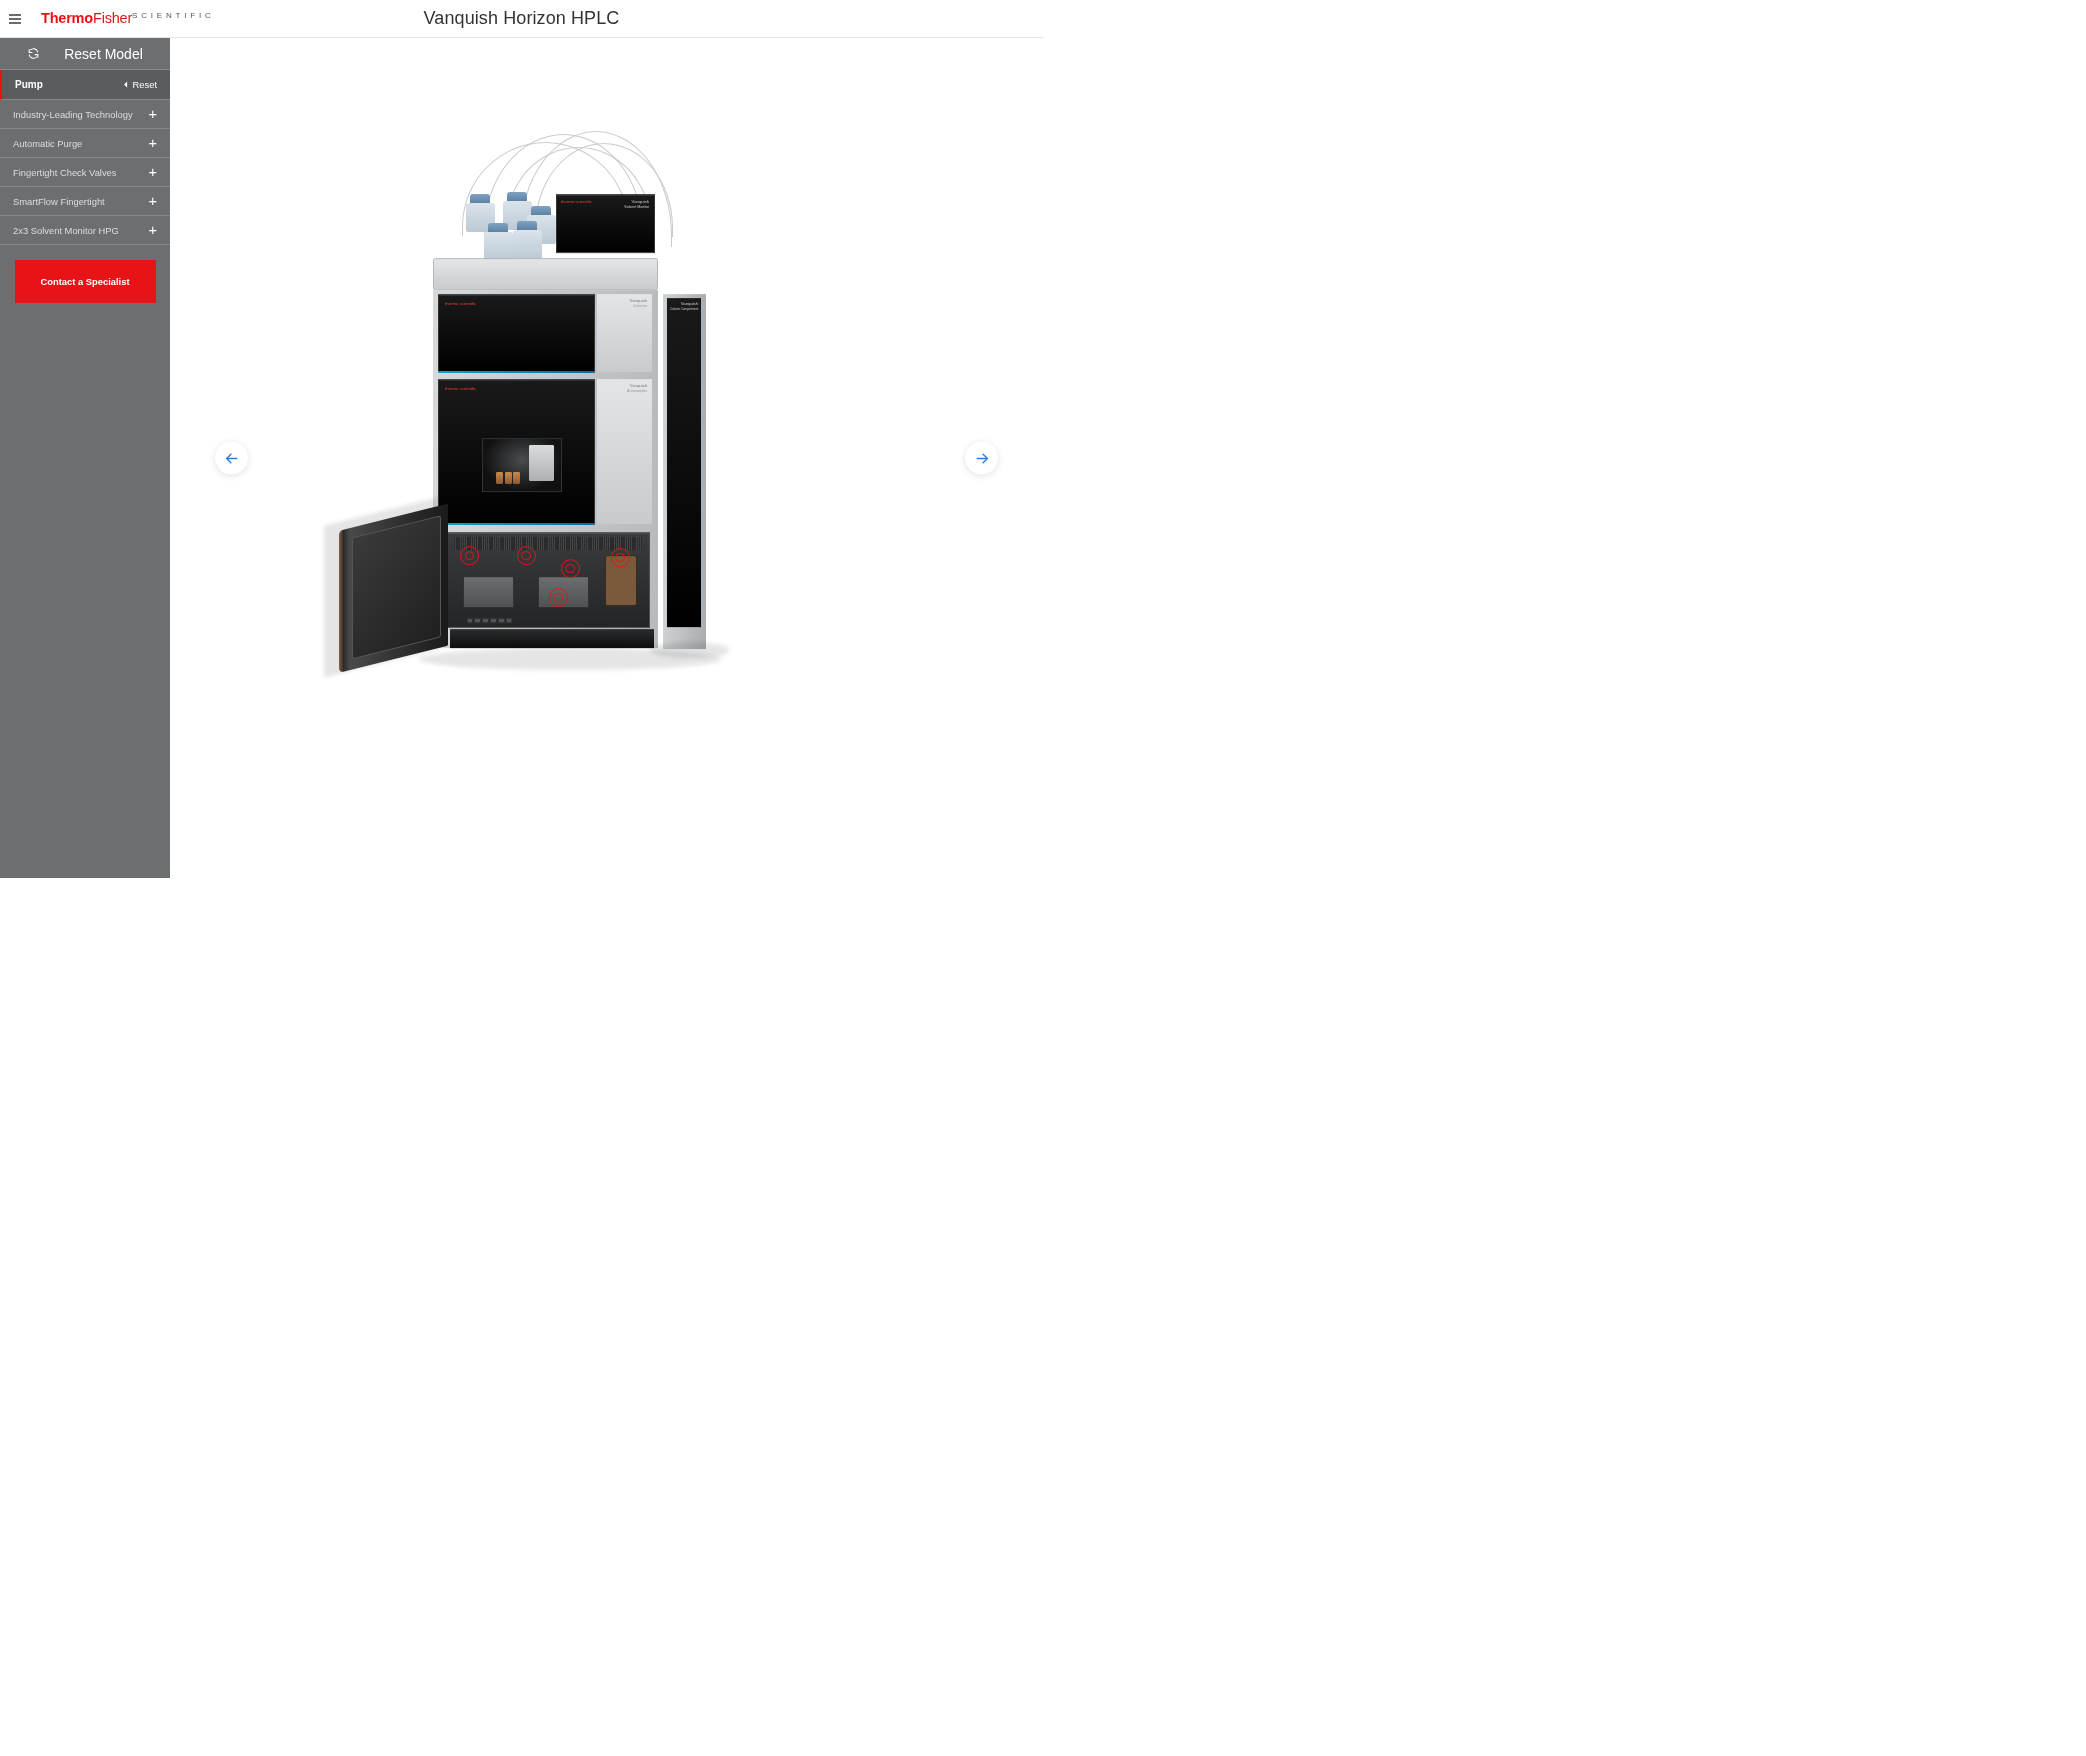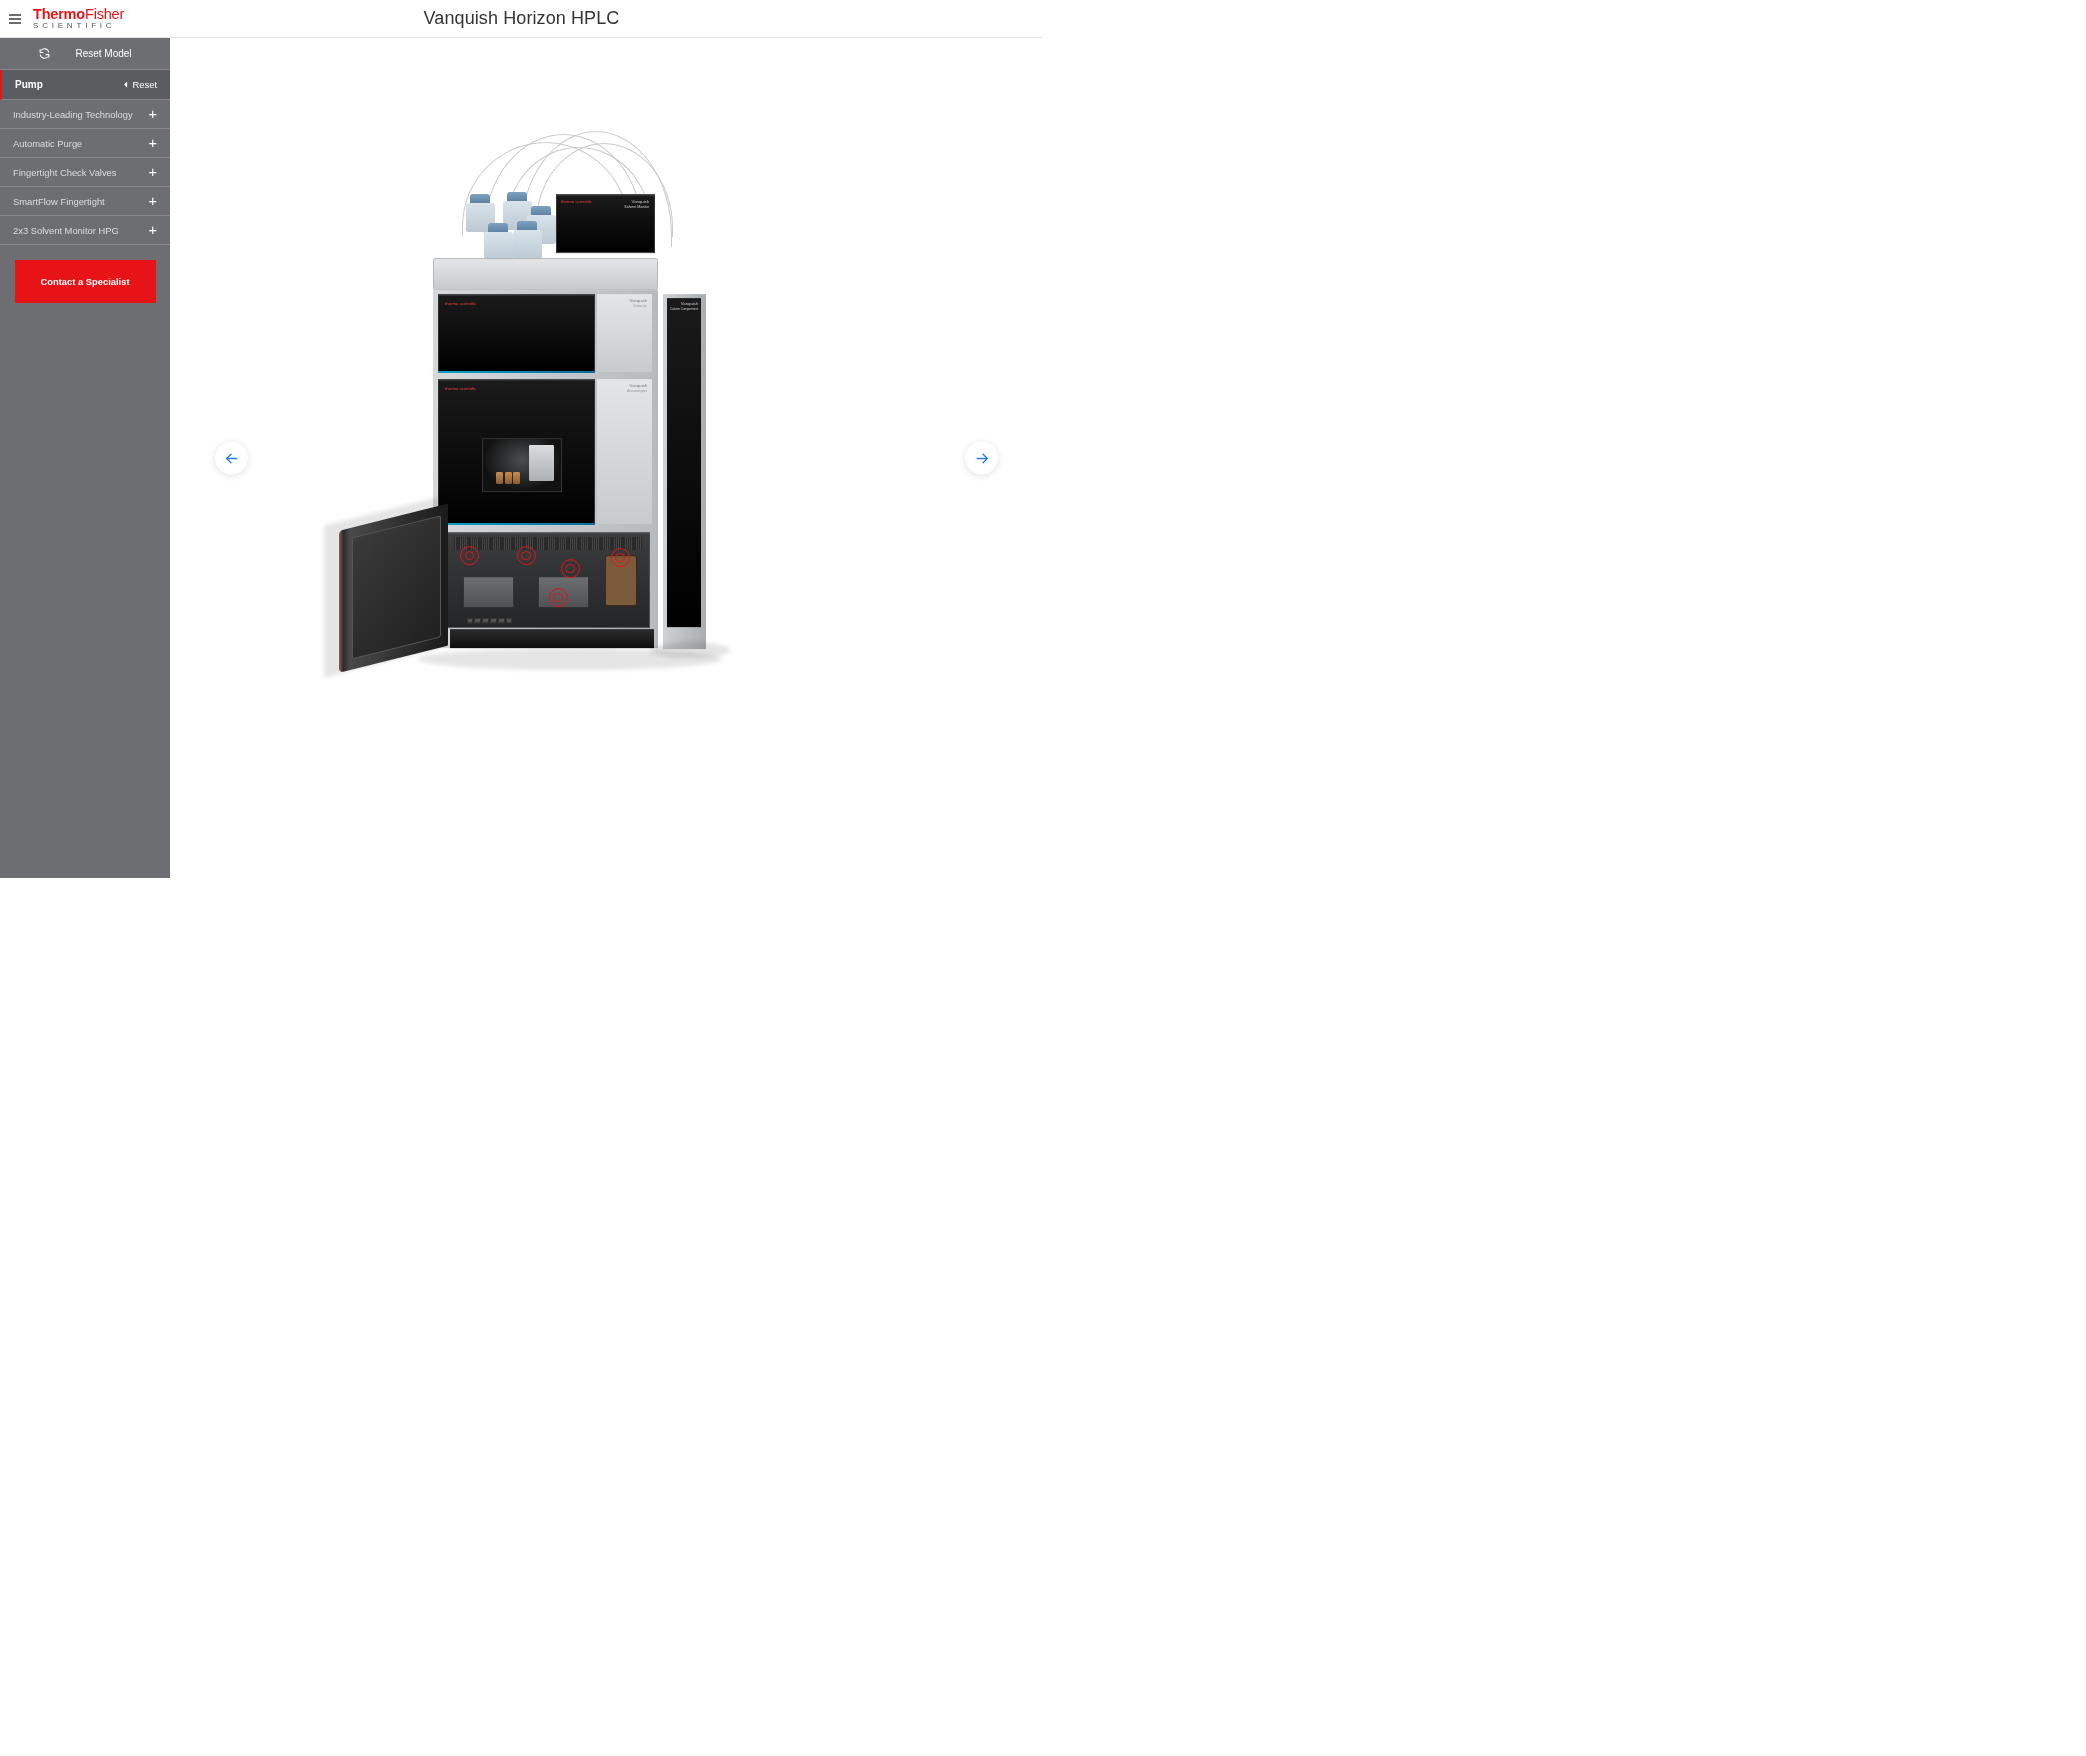--- a/index.html
+++ b/index.html
@@ -1,28 +1,28 @@
 <!DOCTYPE html>
 <html style="font-size:11.6px"><head>
 <meta charset="utf-8">
 <style>
   * { box-sizing: border-box; margin: 0; padding: 0; }
   html, body { width: 100%; height: 100%; font-family: -apple-system, "Helvetica Neue", Arial, sans-serif; background:#fff; }
   .app { display:flex; flex-direction:column; width:1043px; height:878px; transform-origin: top left; }
   .header { height:38px; display:flex; align-items:center; border-bottom:0.7px solid #e3e3e3; position:relative; background:#fff; }
   .hamburger { width:30px; display:flex; align-items:center; justify-content:center; cursor:pointer; }
   .hamburger svg { width:16px; height:16px; stroke:#222; stroke-width:2; }
-  .logo { display:flex; flex-direction:column; margin-left:3px; line-height:1; }
+  .logo { display:flex; flex-direction:row; margin-left:11px; line-height:1; }
   .logo-top { font-weight:800; font-size:14.5px; color:#e71316; letter-spacing:-0.2px; }
   .logo-top .light { font-weight:300; }
   .logo-bottom { font-size:8px; letter-spacing:3.8px; color:#555; font-weight:300; margin-top:0.7px; }
   .title { position:absolute; left:50%; transform:translateX(-50%); font-size:18px; font-weight:400; color:#333; letter-spacing:0.1px; }
   .body { flex:1; display:flex; min-height:0; }
   .sidebar { width:170px; background:#6d6e71; display:flex; flex-direction:column; }
-  .reset { height:32px; display:flex; align-items:center; justify-content:center; gap:24px; color:#fff; font-size:10px; border-bottom:0.7px solid #888; cursor:pointer; }
+  .reset { height:32px; display:flex; align-items:center; justify-content:center; gap:24px; color:#fff; font-size:14px; border-bottom:0.7px solid #888; cursor:pointer; }
   .reset svg { width:13px; height:13px; fill:none; stroke:#fff; stroke-width:2; }
   .active-row { height:30px; background:#5b5c5f; display:flex; align-items:center; justify-content:space-between; padding:0 13px; border-left:2.2px solid #e71316; color:#fff; font-size:10px; font-weight:600; border-bottom:0.7px solid #888; }
   .back { display:flex; align-items:center; gap:3.6px; font-weight:400; font-size:9.4px; cursor:pointer; }
   .back svg { width:5.8px; height:7.2px; fill:#fff; }
   .item { height:29px; display:flex; align-items:center; justify-content:space-between; padding:0 13px; color:#ddd; font-size:9.4px; border-bottom:0.7px solid #888; cursor:pointer; }
   .plus { font-size:14.5px; font-weight:300; color:#fff; }
   .cta-wrap { padding:14.5px; }
   .cta { width:100%; height:43px; background:#e71316; color:#fff; border:none; font-size:9.4px; font-weight:600; cursor:pointer; }
   .canvas { flex:1; position:relative; background:#fff; overflow:hidden; }
   .nav-arrow { position:absolute; top:50%; transform:translateY(-50%); width:33px; height:33px; border-radius:50%; background:#fff; box-shadow:0 1.4px 7.2px rgba(0,0,0,0.12); display:flex; align-items:center; justify-content:center; cursor:pointer; }

